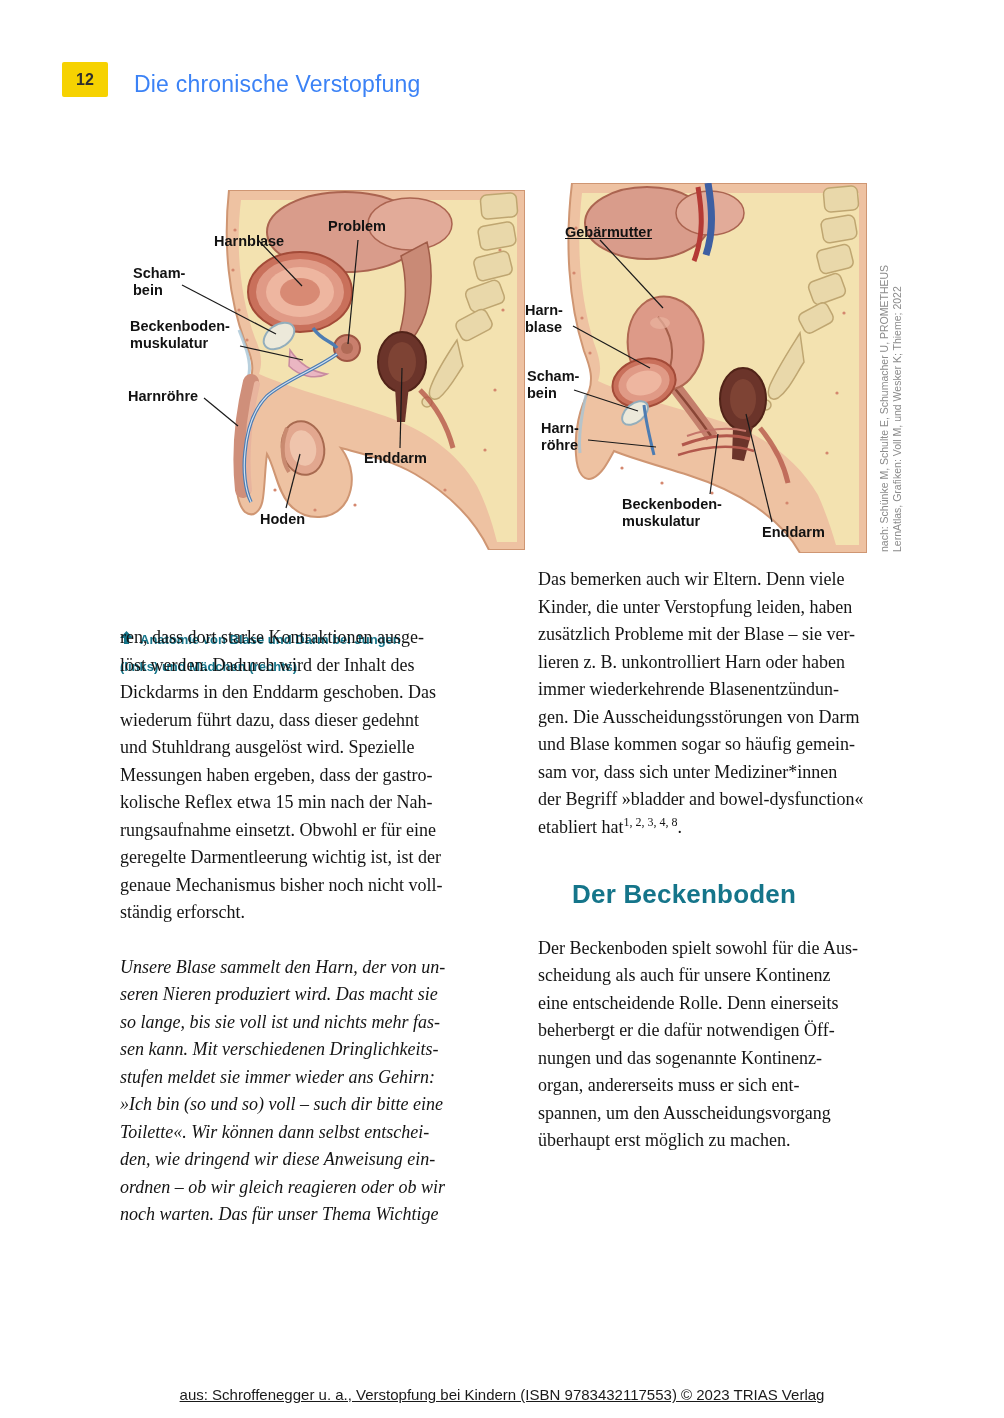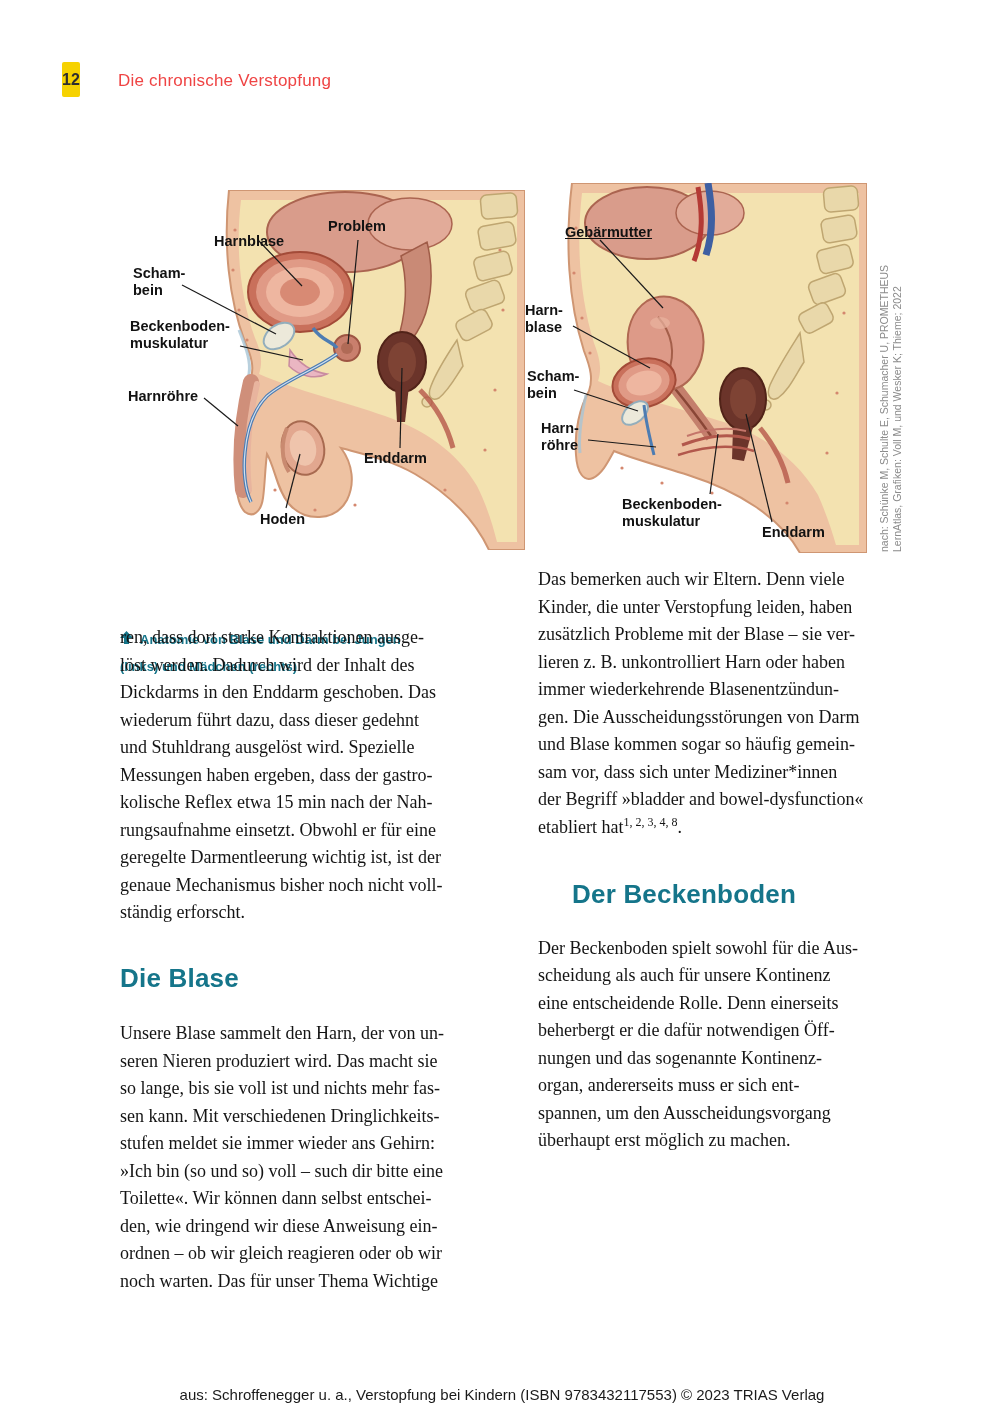--- a/index.html
+++ b/index.html
@@ -1,22 +1,22 @@
 <!DOCTYPE html>
 <html><head>
 <meta charset="utf-8">
 <style>
   html,body{margin:0;padding:0;background:#ffffff;}
   #page{position:relative;width:1004px;height:1418px;background:#ffffff;overflow:hidden;
         font-family:"Liberation Sans",sans-serif;}
   
-  #page-badge{position:absolute;left:62px;top:62px;width:18px;height:35px;background:#f6d201;
+  #page-badge{position:absolute;left:62px;top:62px;width:46px;height:35px;background:#f6d201;
       border-radius:2px;display:flex;align-items:center;justify-content:center;
       font-weight:700;font-size:16px;color:#2e2e2e;}
-  #header-title{position:absolute;left:118px;top:71px;font-size:17px;color:#ef4444;letter-spacing:.2px;}
+  #header-title{position:absolute;left:134px;top:71px;font-size:23px;color:#3b82f6;letter-spacing:.2px;}
   
   #figure{position:absolute;left:100px;top:180px;width:810px;height:385px;}
   #figure svg.anat{position:absolute;}
   .fig-label{position:absolute;font-weight:700;font-size:14.5px;line-height:17px;color:#121212;
       white-space:pre-line;}
   #leader-lines{position:absolute;left:0;top:0;pointer-events:none;}
   #credit-wrap{position:absolute;left:778px;top:372px;width:0;height:0;}
   #credit{position:absolute;left:0;top:0;width:362px;transform:rotate(-90deg);transform-origin:0 0;
       font-size:10.5px;line-height:13px;color:#8b8b8b;white-space:pre-line;}
   
@@ -30,21 +30,21 @@
   #col-right{left:538px;top:566px;}
   .para{white-space:pre-line;margin:0;}
   .h-teal{font-family:"Liberation Sans",sans-serif;font-weight:700;font-size:26px;color:#15758a;
       letter-spacing:.2px;margin:0;}
   #col-left .h-teal{margin-top:38px;margin-bottom:28px;}
   #col-right .h-teal{margin-top:40px;margin-bottom:26px;margin-left:34px;}
   .para + .para{margin-top:27px;font-style:italic;}
   sup{font-size:12px;line-height:0;}
   
   #footer{position:absolute;left:0;top:1386px;width:1004px;text-align:center;font-size:15px;
-      color:#1a1a1a;}
+      color:#1a1a1a;text-decoration:underline;}
 </style>
 </head>
 <body>
 
 <div id="page">
 
   <div id="page-badge">12</div>
   <div id="header-title">Die chronische Verstopfung</div>
 
   <div id="figure">
@@ -241,21 +241,20 @@
 löst werden. Dadurch wird der Inhalt des
 Dickdarms in den Enddarm geschoben. Das
 wiederum führt dazu, dass dieser gedehnt
 und Stuhldrang ausgelöst wird. Spezielle
 Messungen haben ergeben, dass der gastro-
 kolische Reflex etwa 15 min nach der Nah-
 rungsaufnahme einsetzt. Obwohl er für eine
 geregelte Darmentleerung wichtig ist, ist der
 genaue Mechanismus bisher noch nicht voll-
 ständig erforscht.</p>
-    <h2 class="h-teal">Die Blase</h2>
     <p class="para">Unsere Blase sammelt den Harn, der von un-
 seren Nieren produziert wird. Das macht sie
 so lange, bis sie voll ist und nichts mehr fas-
 sen kann. Mit verschiedenen Dringlichkeits-
 stufen meldet sie immer wieder ans Gehirn:
 »Ich bin (so und so) voll – such dir bitte eine
 Toilette«. Wir können dann selbst entschei-
 den, wie dringend wir diese Anweisung ein-
 ordnen – ob wir gleich reagieren oder ob wir
 noch warten. Das für unser Thema Wichtige</p>

